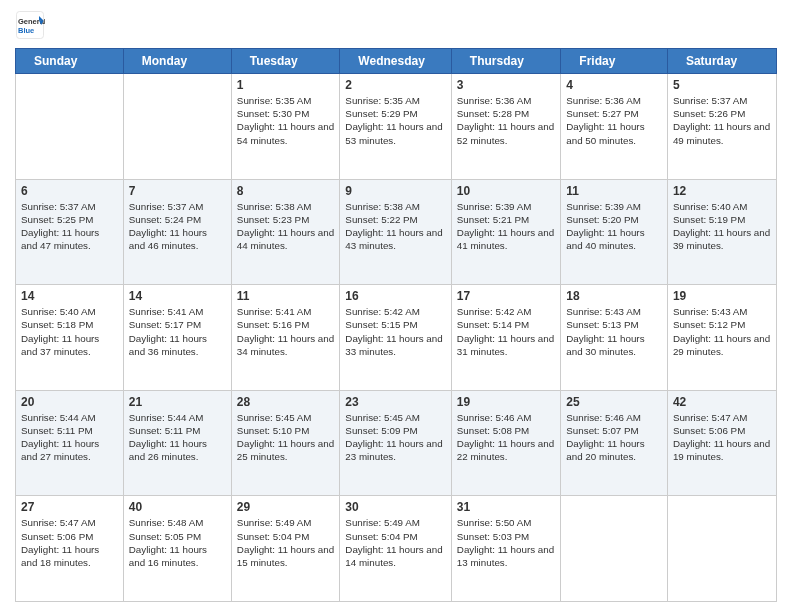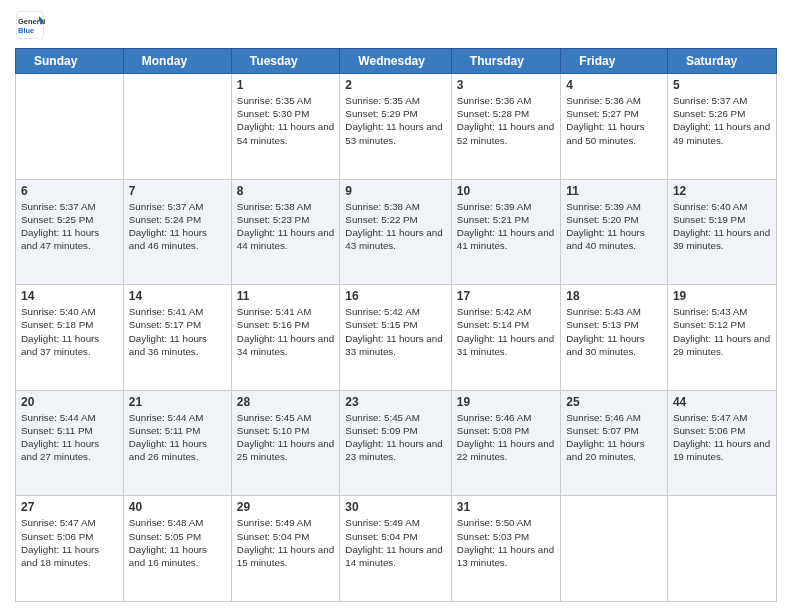--- a/index.html
+++ b/index.html
@@ -230,21 +230,21 @@
           </td>
           <td>
             <span class="day-num">19</span>
             <div class="day-info">Sunrise: 5:46 AM<br>Sunset: 5:08 PM<br>Daylight: 11 hours and 22 minutes.</div>
           </td>
           <td>
             <span class="day-num">25</span>
             <div class="day-info">Sunrise: 5:46 AM<br>Sunset: 5:07 PM<br>Daylight: 11 hours and 20 minutes.</div>
           </td>
           <td>
-            <span class="day-num">44</span>
+            <span class="day-num">42</span>
             <div class="day-info">Sunrise: 5:47 AM<br>Sunset: 5:06 PM<br>Daylight: 11 hours and 19 minutes.</div>
           </td>
         </tr>
         <tr class="row5">
           <td>
             <span class="day-num">27</span>
             <div class="day-info">Sunrise: 5:47 AM<br>Sunset: 5:06 PM<br>Daylight: 11 hours and 18 minutes.</div>
           </td>
           <td>
             <span class="day-num">40</span>

